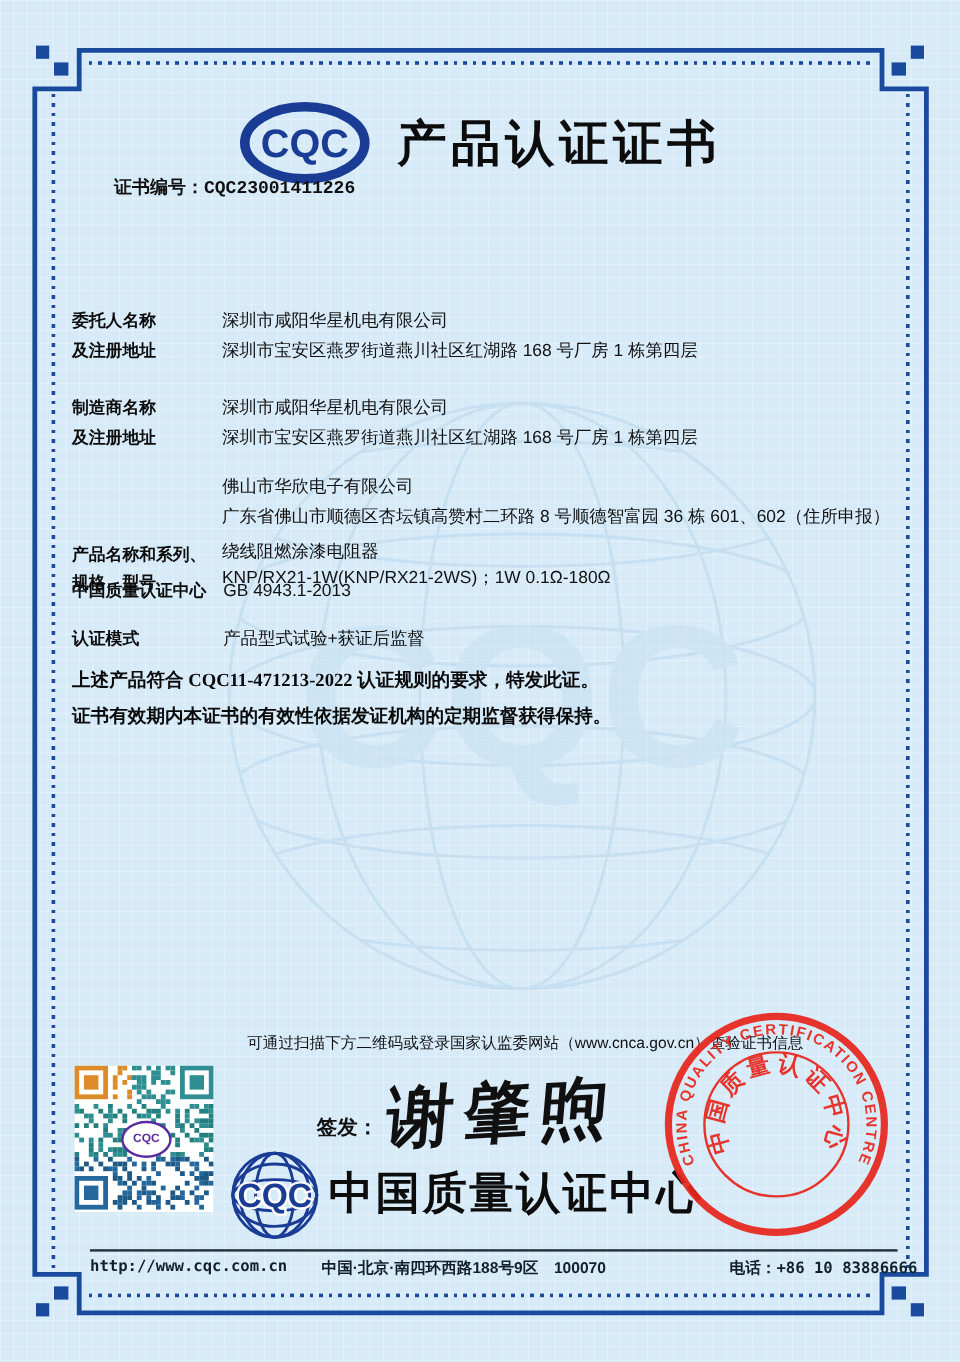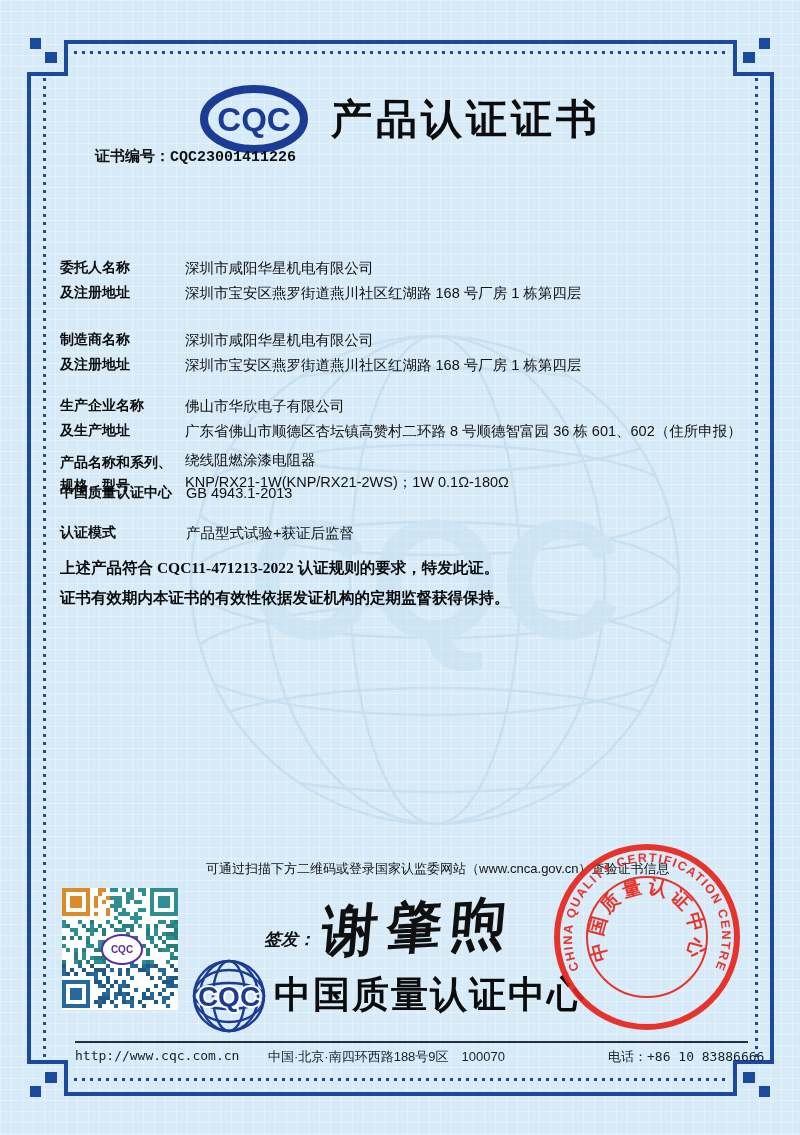--- a/index.html
+++ b/index.html
@@ -18,26 +18,26 @@
   
   .hdr{left:0;top:84px;width:800px;display:flex;justify-content:center;align-items:center;gap:22px;}
   .title{font-size:41px;font-weight:800;letter-spacing:4px;color:#0c0c0c;}
   .certline{font-family:Liberation Mono, monospace;font-weight:700;font-size:15px;}
   .dates{line-height:22px;}
   
   .flabel{font-weight:800;font-size:14px;line-height:25px;color:#0c0c0c;white-space:pre;}
   .fvalue{font-size:14.5px;line-height:25px;color:#111;white-space:pre;}
   .stmt{font-family:"Liberation Serif",serif;font-weight:700;font-size:15.5px;line-height:30px;color:#0a0a0a;}
   .note{font-size:13px;color:#111;}
-  .sig-label{font-weight:800;font-size:17px;font-style:italic;}
+  .sig-label{font-weight:800;font-size:17px;}
   .sig-name{font-family:"Liberation Serif",serif;font-weight:700;font-size:56px;letter-spacing:8px;
             transform:rotate(-3deg) skewX(-8deg);color:#101010;}
   .orgname{font-size:37px;font-weight:600;letter-spacing:2px;color:#0c0c0c;}
   .footer-rule{left:75px;top:1041px;width:673px;border-top:2px solid #25303a;}
-  .ftxt{font-size:13px;top:1048px;color:#13202c;}
+  .ftxt{font-size:13px;top:1048px;color:#13202c;font-weight:bold;}
   .mono{font-family:"DejaVu Sans Mono",monospace;}
   .wm{opacity:.55;pointer-events:none;}
   .qr-logo{left:101px;top:934px;width:38px;height:27px;border:2px solid #5a2ca0;border-radius:50%;
            background:#fff;display:flex;align-items:center;justify-content:center;
            font-size:10px;font-weight:800;color:#5a2ca0;letter-spacing:0;}
 </style>
 </head>
 <body>
 
 <div class="page">
@@ -100,23 +100,20 @@
     <div>深圳市咸阳华星机电有限公司</div><div>深圳市宝安区燕罗街道燕川社区红湖路 168 号厂房 1 栋第四层</div>
   </div>
 
   <div class="abs flabel" style="left:60px;top:277px;">
     <div>制造商名称</div><div>及注册地址</div>
   </div>
   <div class="abs fvalue" style="left:185px;top:278px;">
     <div>深圳市咸阳华星机电有限公司</div><div>深圳市宝安区燕罗街道燕川社区红湖路 168 号厂房 1 栋第四层</div>
   </div>
 
-  <div class="abs flabel" style="left:60px;top:343px;">
-    <div>生产企业名称</div><div>及生产地址</div>
-  </div>
   <div class="abs fvalue" style="left:185px;top:344px;">
     <div>佛山市华欣电子有限公司</div><div>广东省佛山市顺德区杏坛镇高赞村二环路 8 号顺德智富园 36 栋 601、602（住所申报）</div>
   </div>
 
   <div class="abs flabel" style="left:60px;top:405px;line-height:23px;">
     <div>产品名称和系列、</div><div>规格、型号</div>
   </div>
   <div class="abs fvalue" style="left:185px;top:405px;line-height:22px;">
     <div>绕线阻燃涂漆电阻器</div><div>KNP/RX21-1W(KNP/RX21-2WS)；1W 0.1Ω-180Ω</div>
   </div>

